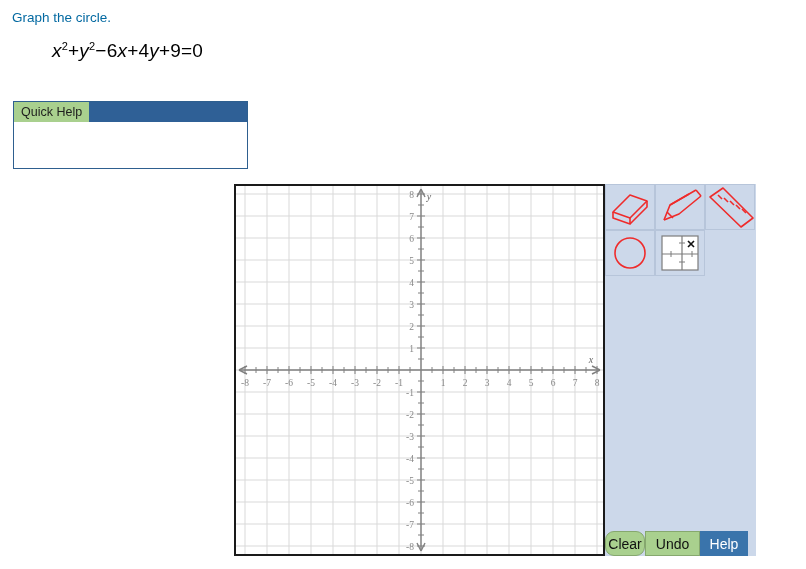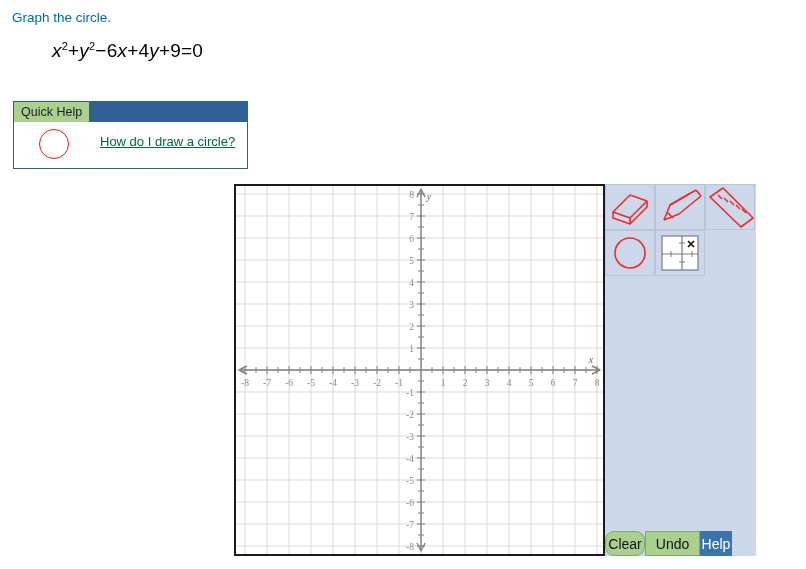--- a/index.html
+++ b/index.html
@@ -158,42 +158,38 @@
     font-family: "Liberation Sans", sans-serif;
     display: flex;
     align-items: center;
     justify-content: center;
     cursor: pointer;
     white-space: nowrap;
   }
   #btn-clear { width: 40px; border-radius: 9px; }
   #btn-undo  { width: 55px; }
   #btn-help  {
-    width: 32px;
+    width: 48px;
     background: #3a74ab;
     border: 1px solid #3a74ab;
     color: #ffffff;
   }
 </style>
 </head>
 <body>
 
 <div id="prompt-title">Graph the circle.</div>
 
 <div id="equation">
   <span>x</span><sup>2</sup><span class="op">+</span><span>y</span><sup>2</sup><span class="op">−</span><span class="num">6</span><span>x</span><span class="op">+</span><span class="num">4</span><span>y</span><span class="op">+</span><span class="num">9</span><span class="op">=</span><span class="num">0</span>
 </div>
 
 <div id="quick-help">
   <div id="quick-help-bar">
     <div id="quick-help-tab">Quick Help</div>
-  </div>
-  <div id="quick-help-body">
-    <div id="qh-circle-icon"></div>
-    <a id="qh-link" href="#">How do I draw a circle?</a>
   </div>
 </div>
 
 <div id="graph-panel">
   <svg id="graph-svg" viewBox="0 0 367 368">
       <line x1="9" y1="0" x2="9" y2="368" stroke="#d9d9d9" stroke-width="1"></line>
       <line x1="0" y1="360" x2="367" y2="360" stroke="#d9d9d9" stroke-width="1"></line>
       <line x1="31" y1="0" x2="31" y2="368" stroke="#d9d9d9" stroke-width="1"></line>
       <line x1="0" y1="338" x2="367" y2="338" stroke="#d9d9d9" stroke-width="1"></line>
       <line x1="53" y1="0" x2="53" y2="368" stroke="#d9d9d9" stroke-width="1"></line>

